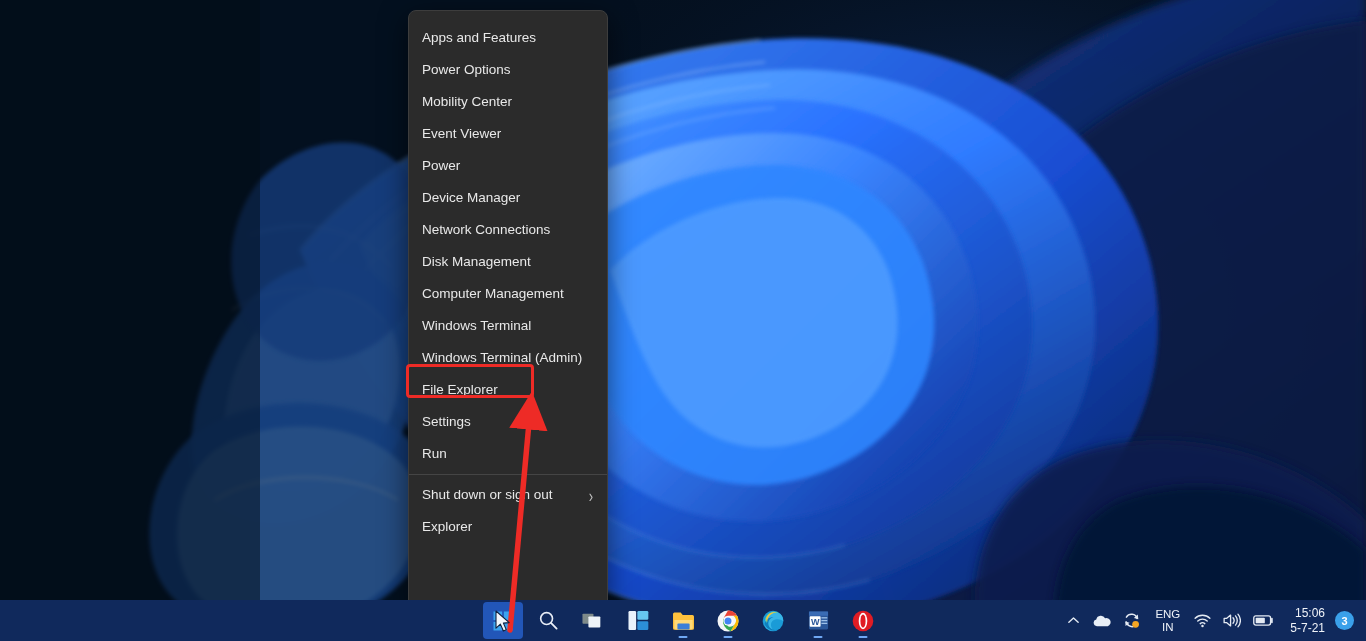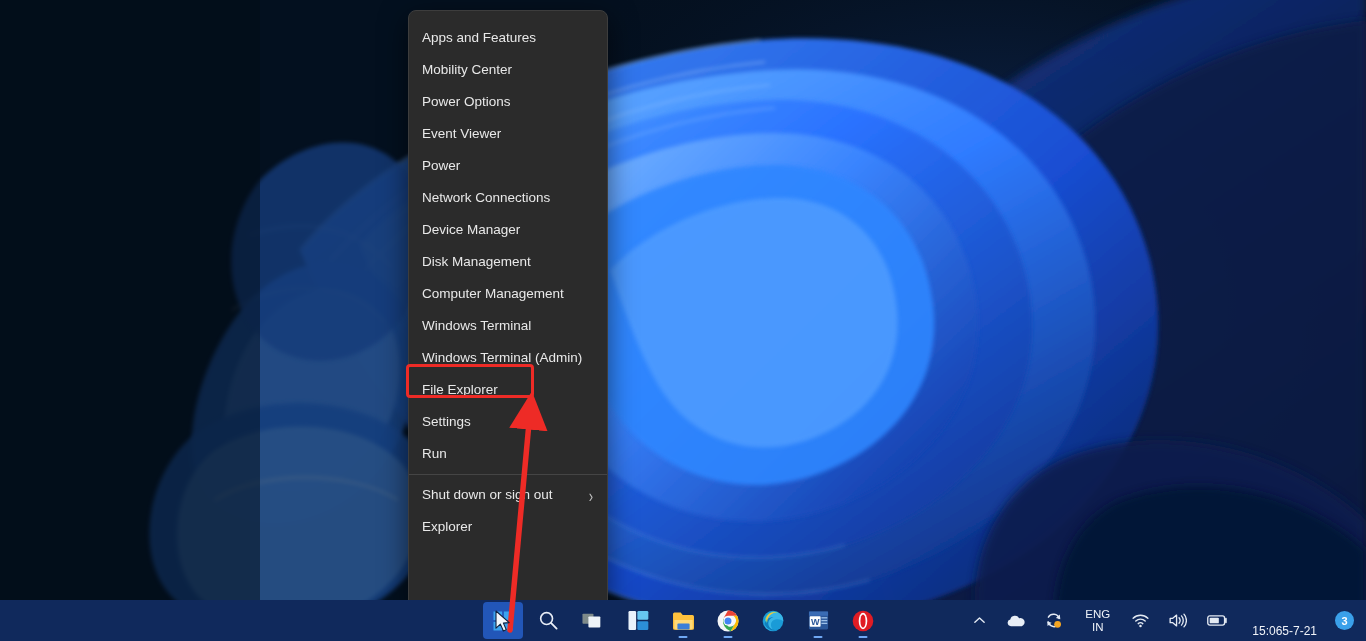--- a/index.html
+++ b/index.html
@@ -83,33 +83,33 @@
   }
   .tb-btn.active{ background:#2256b8; }
   .tb-dot{
     position:absolute; bottom:1px; left:50%; transform:translateX(-50%);
     width:9px; height:2.5px; border-radius:2px; background:#6fa8f5;
   }
 
   
   #tray{
     position:absolute; right:6px; top:0; height:41px;
-    display:flex; align-items:center; gap:8px;
+    display:flex; align-items:center; gap:0px;
     color:#eaeef5;
   }
   .tray-cell{
     height:37px; display:flex; align-items:center; justify-content:center;
     padding:0 6px; border-radius:4px; cursor:default;
   }
   #lang{
     display:flex; flex-direction:column; align-items:center; justify-content:center;
     font-size:11.5px; line-height:13px; padding:0 8px; color:#eef2f8;
   }
   #clock{
-    display:flex; align-items:flex-end; justify-content:center;
+    display:flex; flex-direction:column; align-items:flex-end; justify-content:center;
     font-size:12px; line-height:15px; padding:0 8px 0 10px; color:#f0f3f8;
   }
   #notif-badge{
     width:19px; height:19px; border-radius:50%;
     background:#3aa0ea; color:#ffffff;
     font-size:11px; font-weight:bold;
     display:flex; align-items:center; justify-content:center;
     margin-right:6px; margin-left:2px;
   }
 
@@ -229,36 +229,36 @@
   </svg>
 </div>
 
 <div id="winx-menu">
   <div id="menu-top-pad"></div>
   <div id="menu-list">
       <div class="menu-item">
         <span class="lbl">Apps and Features</span>
       </div>
       <div class="menu-item">
+        <span class="lbl">Power Options</span>
+      </div>
+      <div class="menu-item">
         <span class="lbl">Mobility Center</span>
       </div>
       <div class="menu-item">
-        <span class="lbl">Power Options</span>
-      </div>
-      <div class="menu-item">
         <span class="lbl">Event Viewer</span>
       </div>
       <div class="menu-item">
         <span class="lbl">Power</span>
       </div>
       <div class="menu-item">
+        <span class="lbl">Device Manager</span>
+      </div>
+      <div class="menu-item">
         <span class="lbl">Network Connections</span>
-      </div>
-      <div class="menu-item">
-        <span class="lbl">Device Manager</span>
       </div>
       <div class="menu-item">
         <span class="lbl">Disk Management</span>
       </div>
       <div class="menu-item">
         <span class="lbl">Computer Management</span>
       </div>
       <div class="menu-item">
         <span class="lbl">Windows Terminal</span>
       </div>

